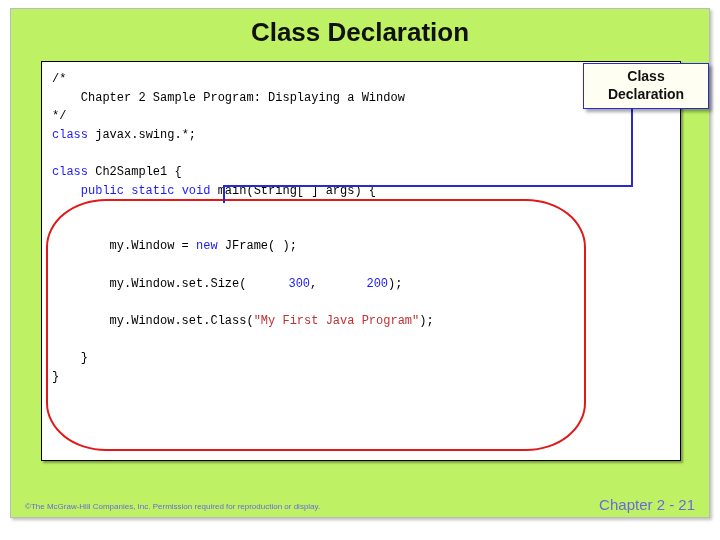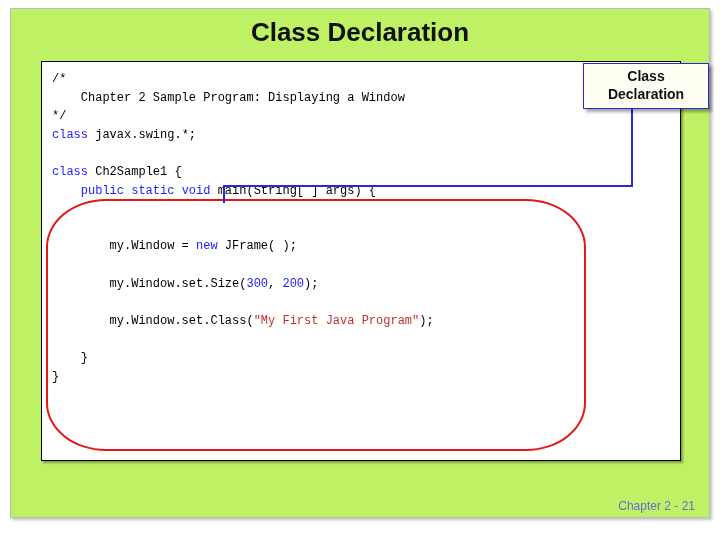--- a/index.html
+++ b/index.html
@@ -35,21 +35,21 @@
     box-shadow: 2px 2px 2px rgba(0,0,0,0.35);
     font-family: "Courier New", monospace;
     font-size: 12px;
     color: #000;
     padding: 8px 10px;
     line-height: 1.55;
   }
   .code-line { white-space: pre; }
   .kw { color: #1a1aff; }
   .str { color: #c03030; }
-  .num { color: #1a1aff; }
+  .num { color: #1a1aff; margin-left: 42px; }
   .bool { color: #1a1aff; }
   .callout {
     position: absolute;
     left: 572px; top: 54px;
     width: 126px; height: 46px;
     background: #fffef2;
     border: 1.5px solid #2a2ad0;
     box-shadow: 3px 3px 3px rgba(0,0,0,0.35);
     text-align: center;
     font-size: 14px;
@@ -77,21 +77,21 @@
   }
   .footer-left {
     position: absolute;
     left: 14px; bottom: 6px;
     font-size: 8px;
     color: #6a6ad6;
   }
   .footer-right {
     position: absolute;
     right: 14px; bottom: 4px;
-    font-size: 12px;
+    font-size: 15px;
     color: #6a6ad6;
   }
 </style>
 </head>
 <body>
 
 <div class="slide">
 
   <div class="title">Class Declaration</div>
 
@@ -121,14 +121,15 @@
 
   <div class="callout">
     <div>Class</div>
     <div>Declaration</div>
   </div>
 
   <div class="connector conn-v" style="left:620px; top:100px; height:78px;"></div>
   <div class="connector conn-h" style="left:212px; top:176px; width:410px;"></div>
   <div class="connector conn-v" style="left:212px; top:176px; height:18px;"></div>
 
+  <div class="footer-left">©The McGraw-Hill Companies, Inc. Permission required for reproduction or display.</div>
   <div class="footer-right">Chapter 2 - 21</div>
 </div>
 
 </body></html>

